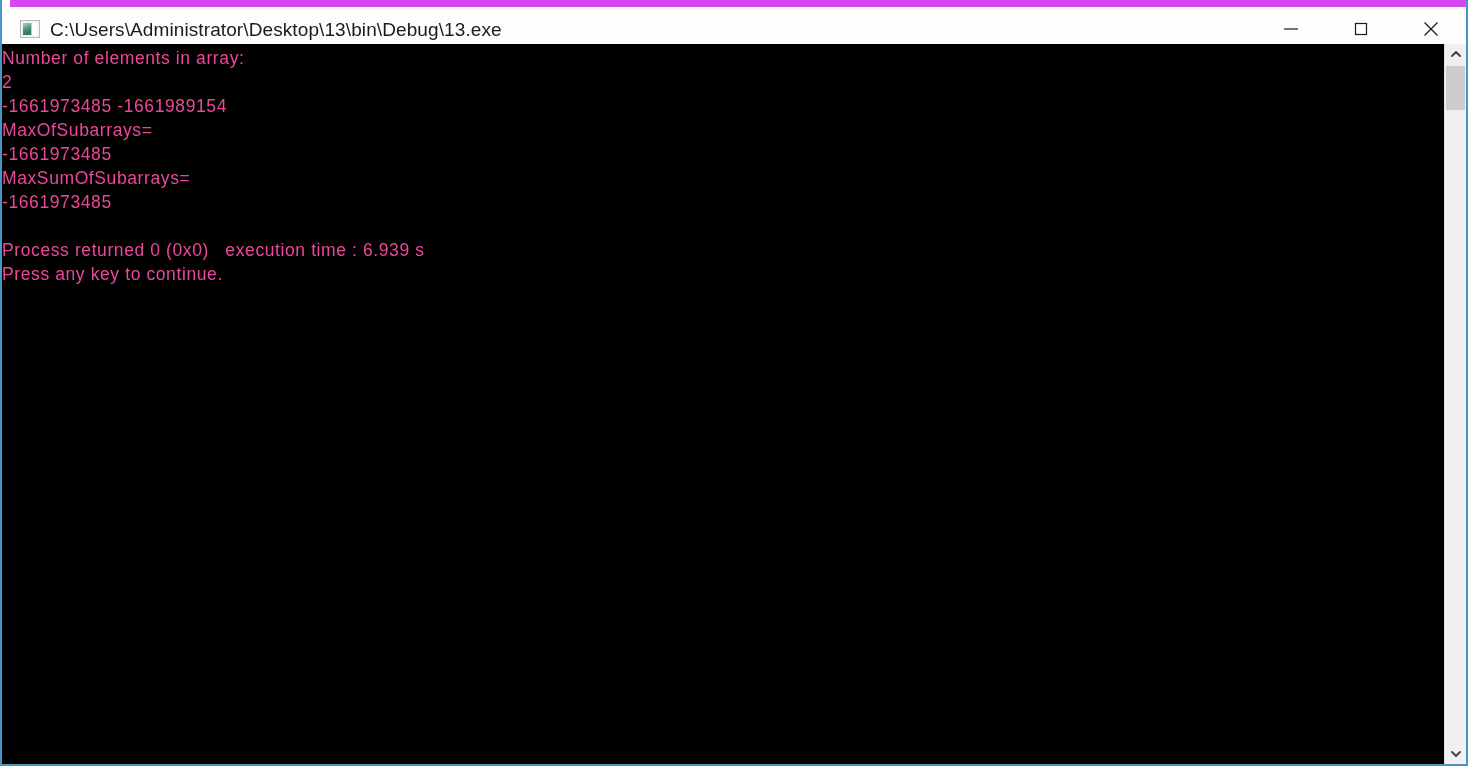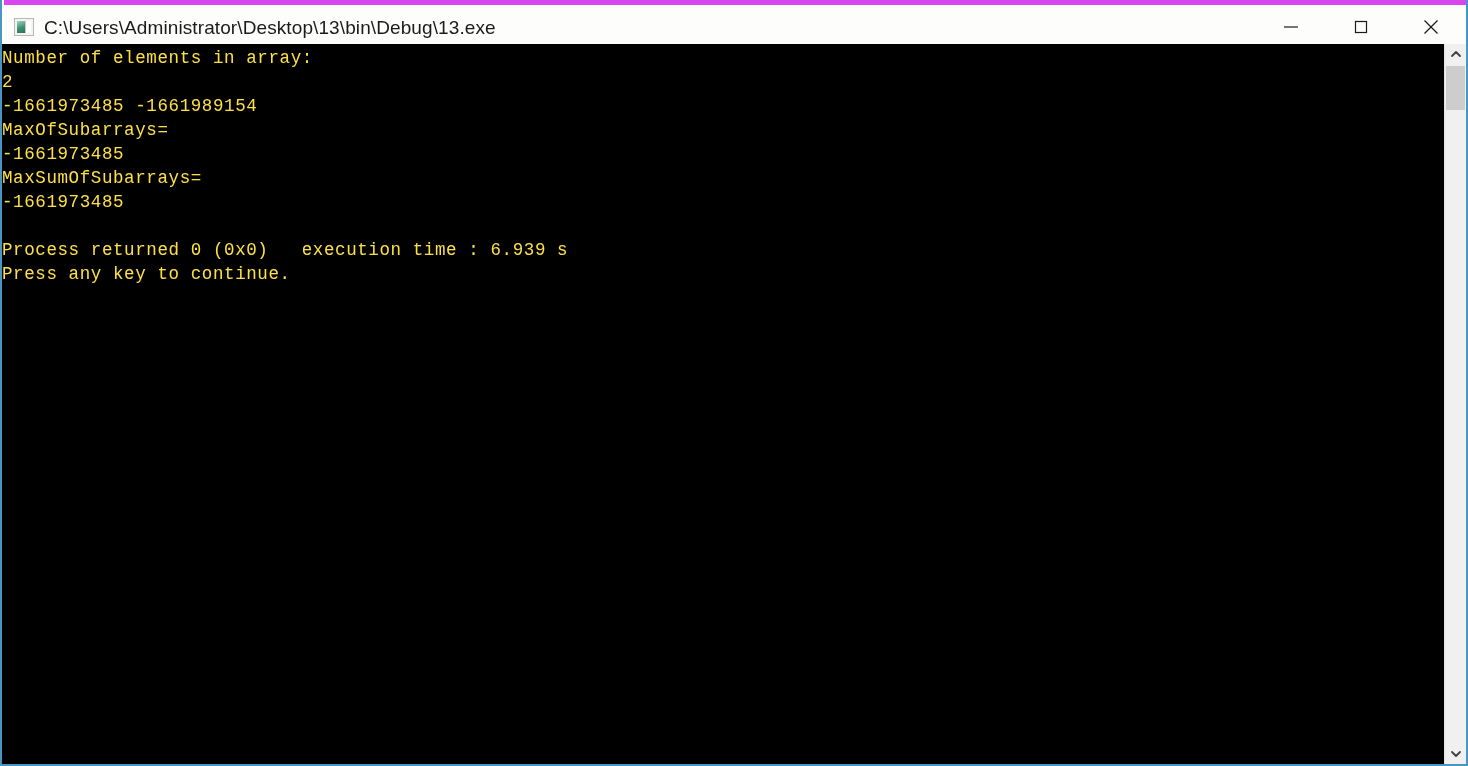--- a/index.html
+++ b/index.html
@@ -25,28 +25,28 @@
     background: #ffffff;
     border-left: 2px solid #4a94c4;
     border-right: 2px solid #4a94c4;
     border-bottom: 2px solid #4a94c4;
     border-top: 0;
   }
 
   
   #titlebar {
     position: absolute;
-    left: 2px;
+    left: 8px;
     top: 0;
     right: 0;
     height: 44px;
     background: #fdfdfb;
     display: flex;
     align-items: center;
-    border-top: 5px solid #d946ef;
+    border-top: 7px solid #d946ef;
     text-align: center;
   }
   #title-icon {
     width: 20px;
     height: 18px;
     margin-left: 10px;
     margin-right: 10px;
     flex: 0 0 auto;
     position: relative;
     background: #f4f4f4;
@@ -105,24 +105,24 @@
     bottom: 0;
     background: #000000;
     overflow: hidden;
   }
   #console-text {
     position: absolute;
     left: 0;
     top: 2px;
     margin: 0;
     padding: 0;
-    font-family: Liberation Mono, monospace;
+    font-family: Liberation Sans, sans-serif;
     font-size: 17.5px;
     line-height: 24px;
-    color: #fde047;
+    color: #ec4899;
     white-space: pre;
     letter-spacing: 0.6px;
   }
 
   
   #scrollbar {
     position: absolute;
     top: 44px;
     right: 0;
     width: 22px;

